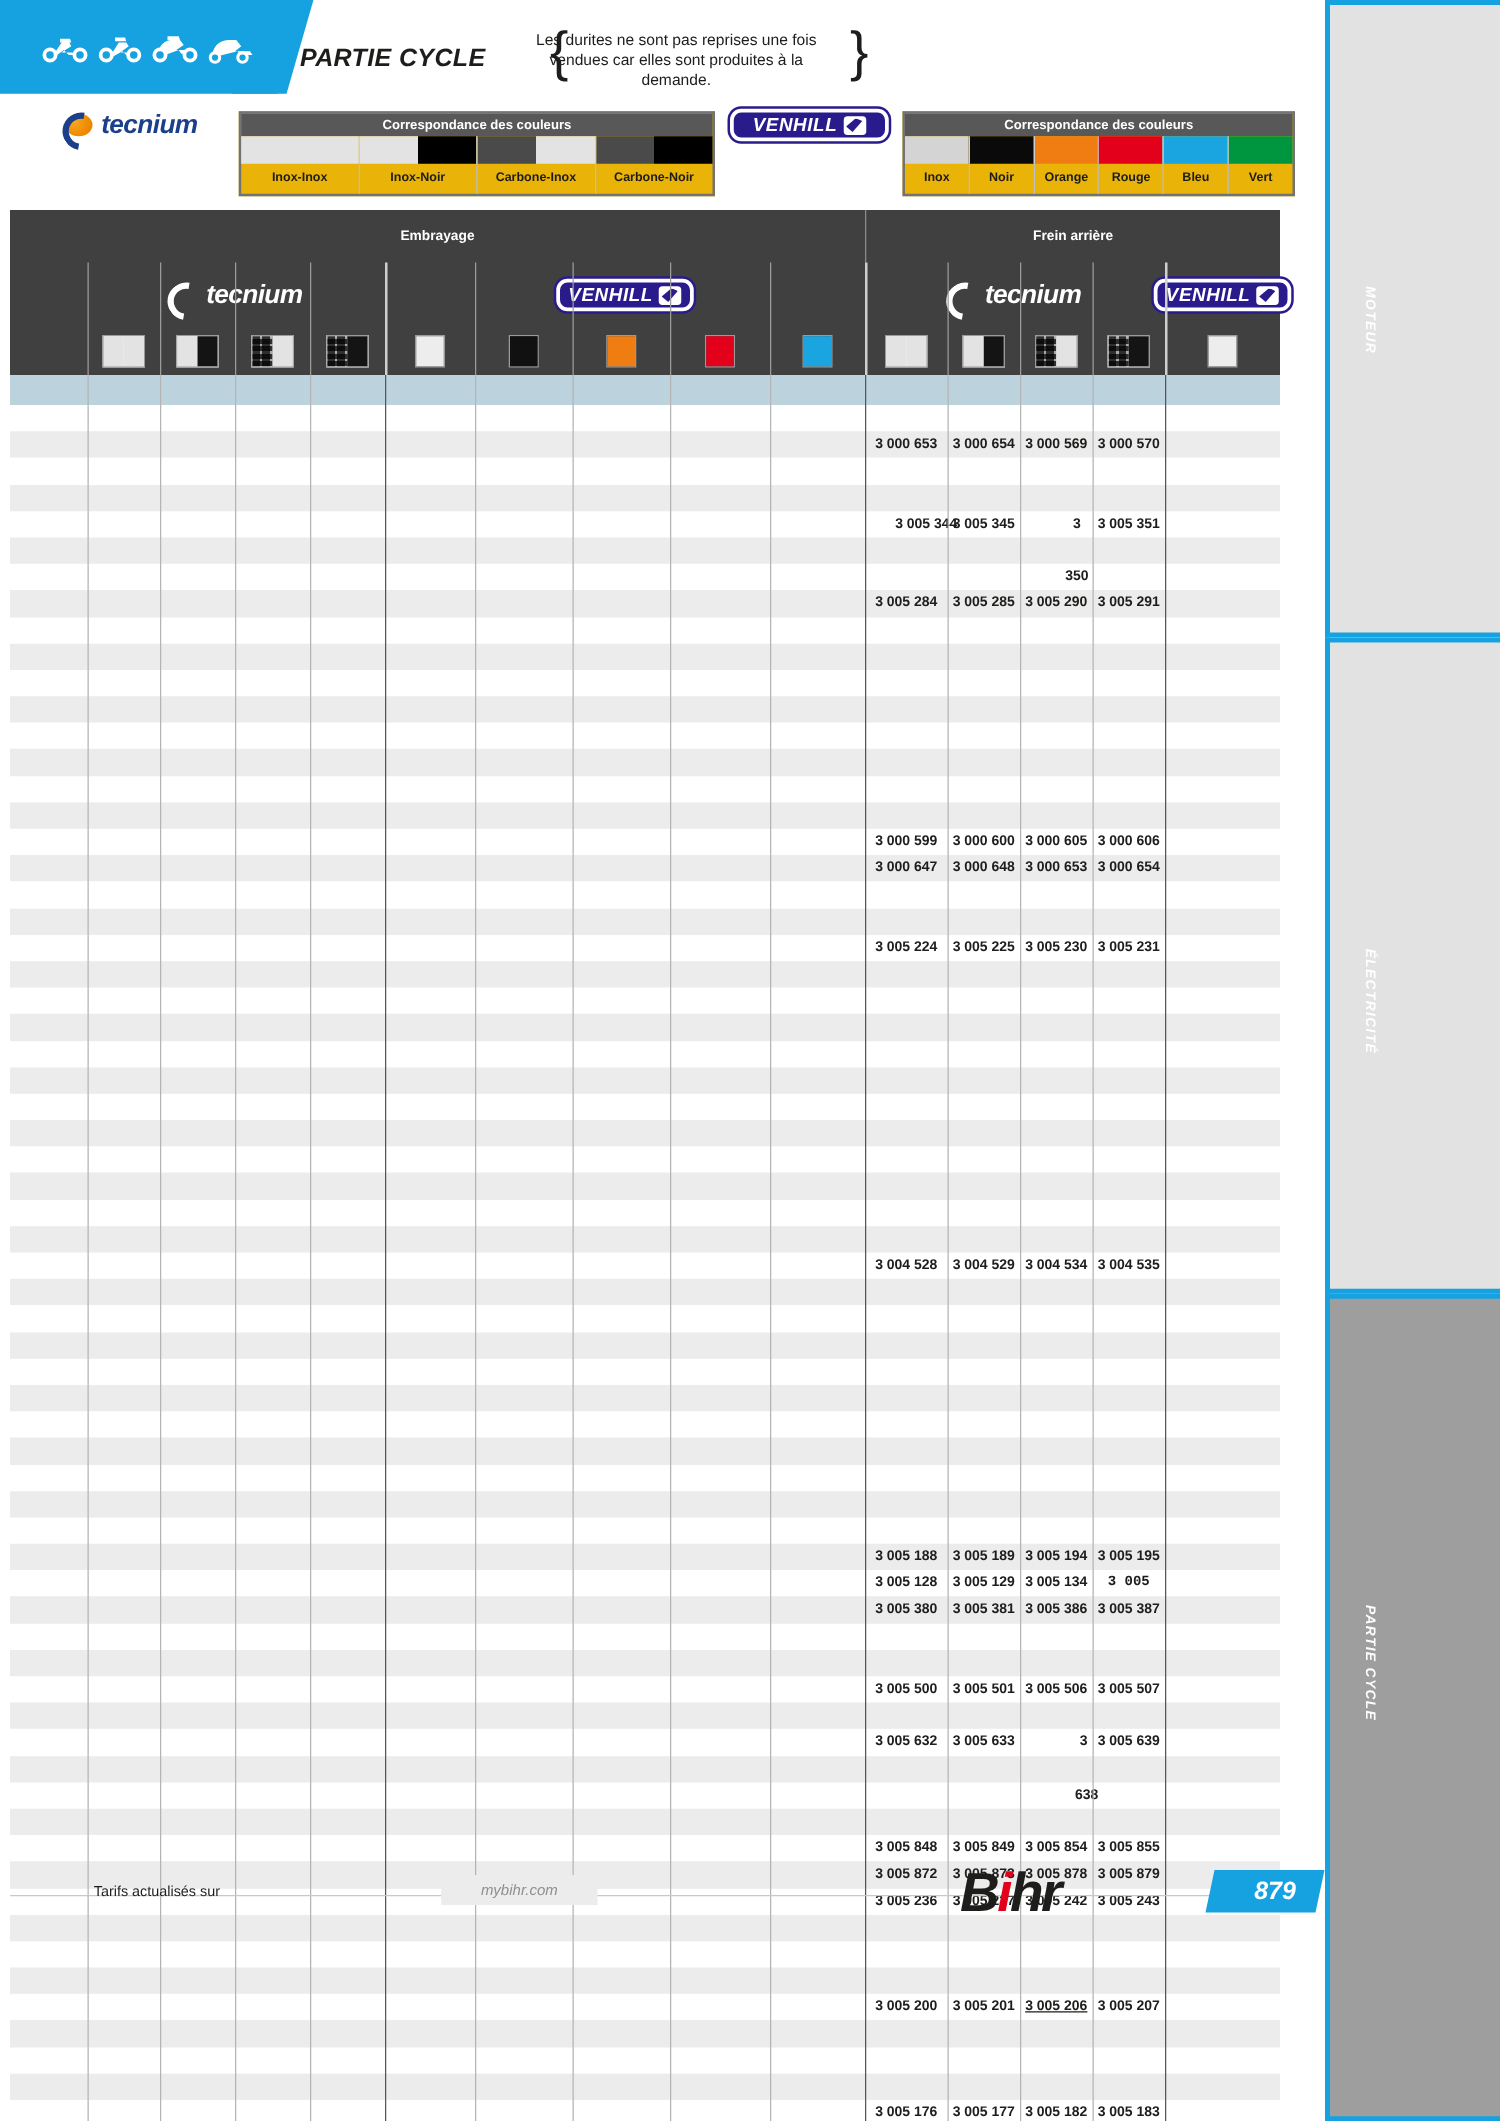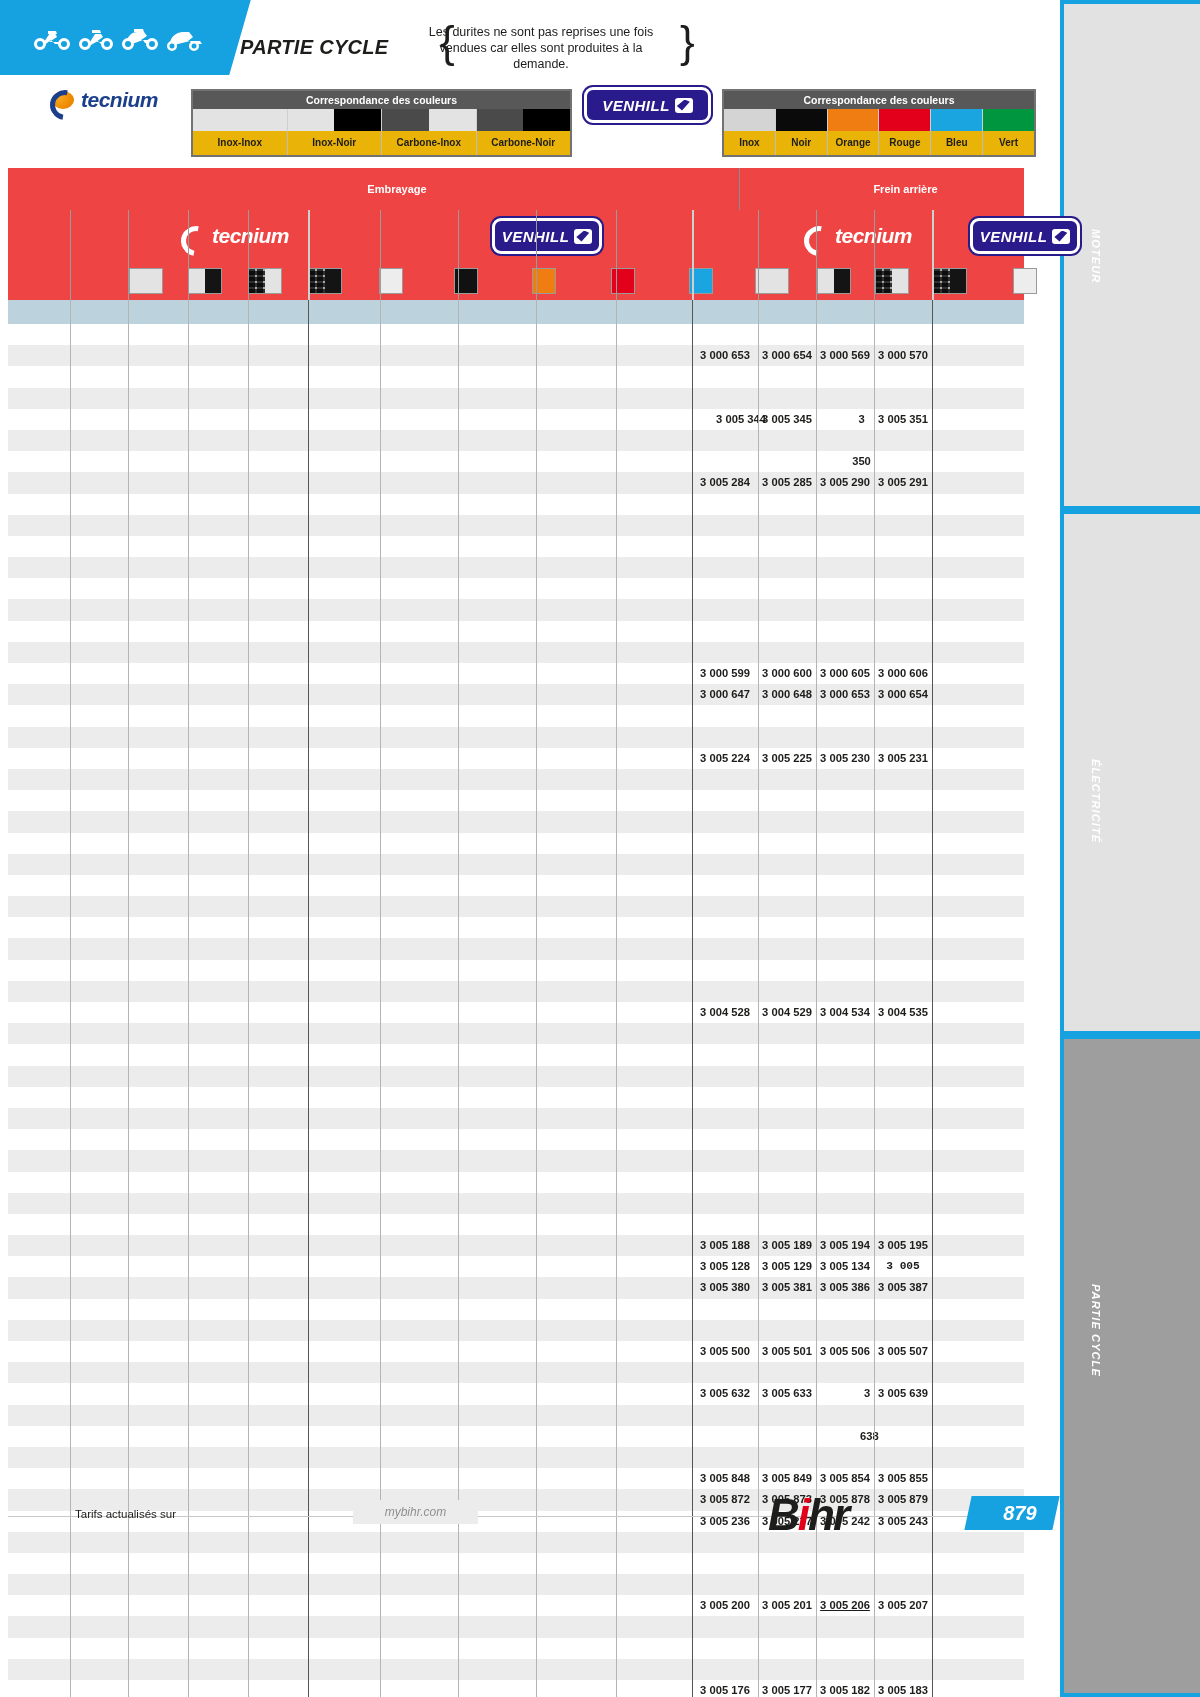--- a/index.html
+++ b/index.html
@@ -84,32 +84,32 @@
   }
   .tecnium .word { font-style:italic; font-weight:bold; font-size:21px; color:#1b3f8b;
                    letter-spacing:-0.5px; margin-left:3px; }
   .tecnium.white .word { color:#ffffff; }
   .tecnium.white .swoosh::after { border-top-color:#ffffff; border-left-color:#ffffff; }
   .tecnium.white .swoosh::before { background:transparent; }
 
   
   .venhill { display:flex; align-items:center; justify-content:center;
              background:#2a1b8c; border:3px solid #ffffff; border-radius:9px;
-             box-shadow:0 0 0 2px #2a1b8c; height:36px; }
+             box-shadow:0 0 0 2px #2a1b8c; height:26px; }
   .venhill .vtext { color:#fff; font-style:italic; font-weight:bold; font-size:15px;
                     letter-spacing:0.5px; }
   .venhill .vmark { width:18px; height:15px; margin-left:5px; border-radius:3px;
                     background:#fff; position:relative; overflow:hidden; }
   .venhill .vmark::after { content:""; position:absolute; left:2px; top:2px; width:13px; height:11px;
                            background:#2a1b8c; border-radius:2px;
                            clip-path: polygon(0 60%, 60% 0, 100% 20%, 40% 100%); }
 
   
   #table { position:absolute; left:8px; top:168px; width:1016px; }
-  .thead { background:#ef4444; height:132px; position:relative;padding-left:47px; }
+  .thead { background:#404040; height:132px; position:relative; }
   .grp-row { display:flex; height:42px; }
   .grp { color:#fff; font-size:11px; font-weight:bold; text-align:center; line-height:42px;
          border-left:1px solid #8b8b8b; }
   .grp.first { border-left:none; }
   .brand-row { position:relative; height:52px; }
   .brandbox { position:absolute; top:0; height:52px; display:flex; align-items:center; justify-content:center; }
   .sw-row { position:relative; height:38px; }
   .swatch-cell { position:absolute; bottom:6px; width:34px; height:26px;
                  display:flex; border:1px solid #9a9a9a; background:#fff; }
   .swatch-cell .half { flex:1; }

